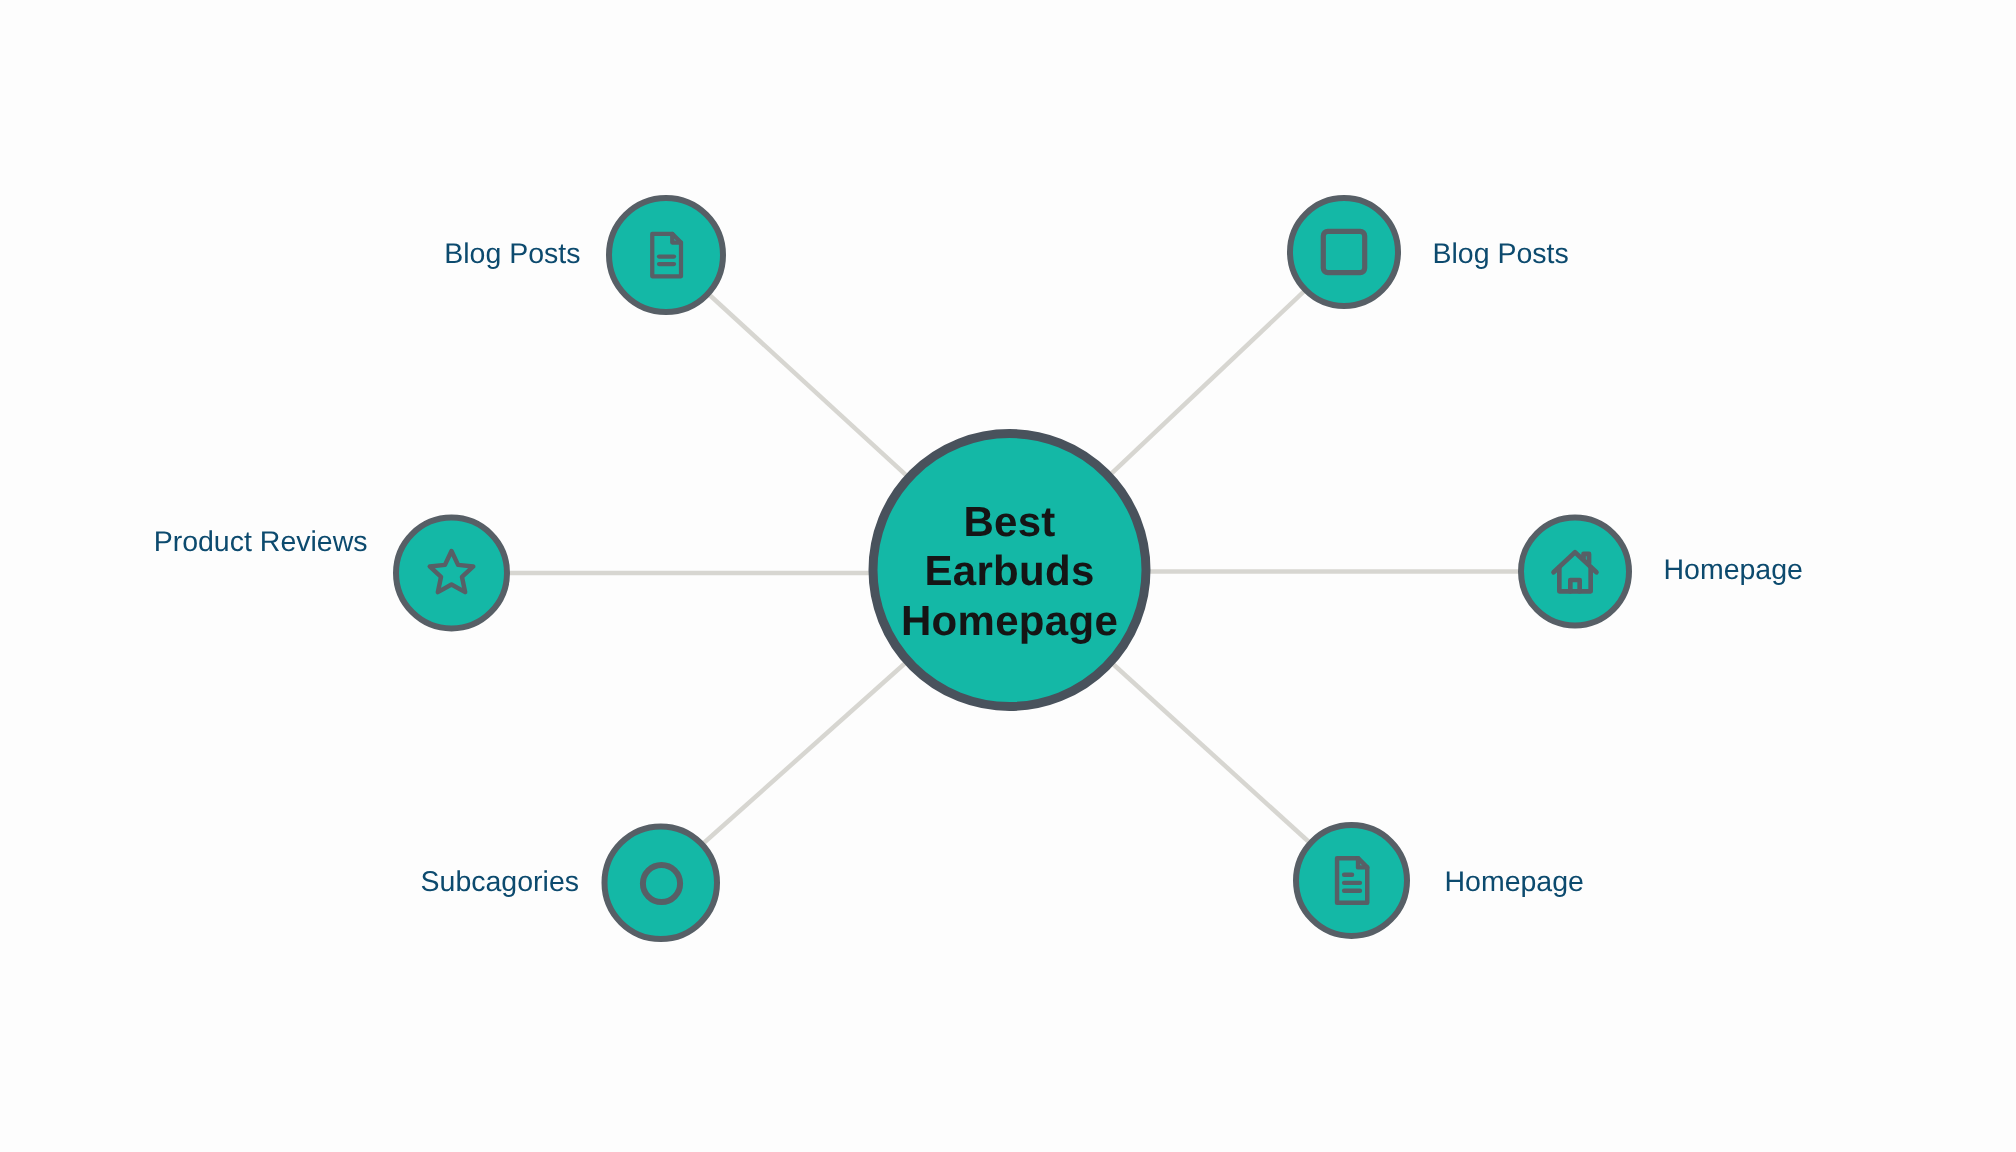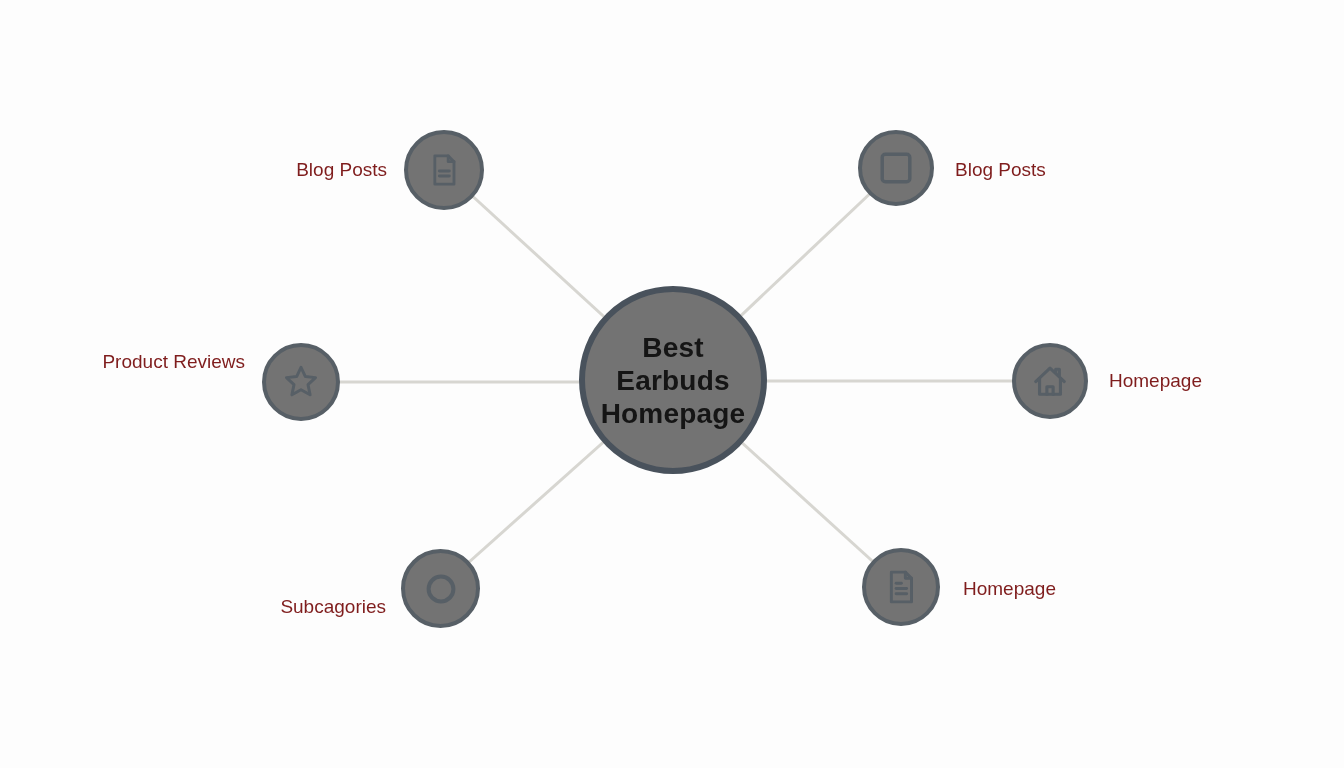--- a/index.html
+++ b/index.html
@@ -13,21 +13,21 @@
     width:1344px; height:768px;
     background:#fdfdfd;
     overflow:hidden;
   }
   .links { position:absolute; left:0; top:0; width:1344px; height:768px; }
   .links line { stroke:#d7d6d1; stroke-width:3; }
 
   .circle {
     position:absolute;
     border-radius:50%;
-    background:#737373;
+    background:#14b8a6;
     display:flex; align-items:center; justify-content:center;
   }
   .hub {
     left:579px; top:286px; width:188px; height:188px;
     border:6px solid #49525c;
   }
   .hub-text {
     text-align:center;
     font-size:28px; font-weight:700;
     line-height:33px;
@@ -41,28 +41,28 @@
   .n-tr { left:858px; top:130px; width:76px; height:76px; }
   .n-l  { left:262px; top:343px; width:78px; height:78px; }
   .n-r  { left:1012px; top:343px; width:76px; height:76px; }
   .n-bl { left:401px; top:549px; width:79px; height:79px; }
   .n-br { left:862px; top:548px; width:78px; height:78px; }
 
   .label {
     position:absolute;
     font-size:19px;
     line-height:24px;
-    color:#7f1d1d;
+    color:#0c4a6e;
     white-space:nowrap;
   }
   .lbl-tl { right:957px;  top:158px; text-align:right; }
   .lbl-tr { left:955px;   top:158px; }
   .lbl-l  { right:1099px; top:350px; text-align:right; }
   .lbl-r  { left:1109px;  top:369px; }
-  .lbl-bl { right:958px;  top:595px; text-align:left; }
+  .lbl-bl { right:958px;  top:577px; text-align:left; }
   .lbl-br { left:963px;   top:577px; }
 
   .icon svg { display:block; }
 </style>
 </head>
 <body>
 
 <div class="canvas">
 
   <svg class="links" viewBox="0 0 1344 768">

